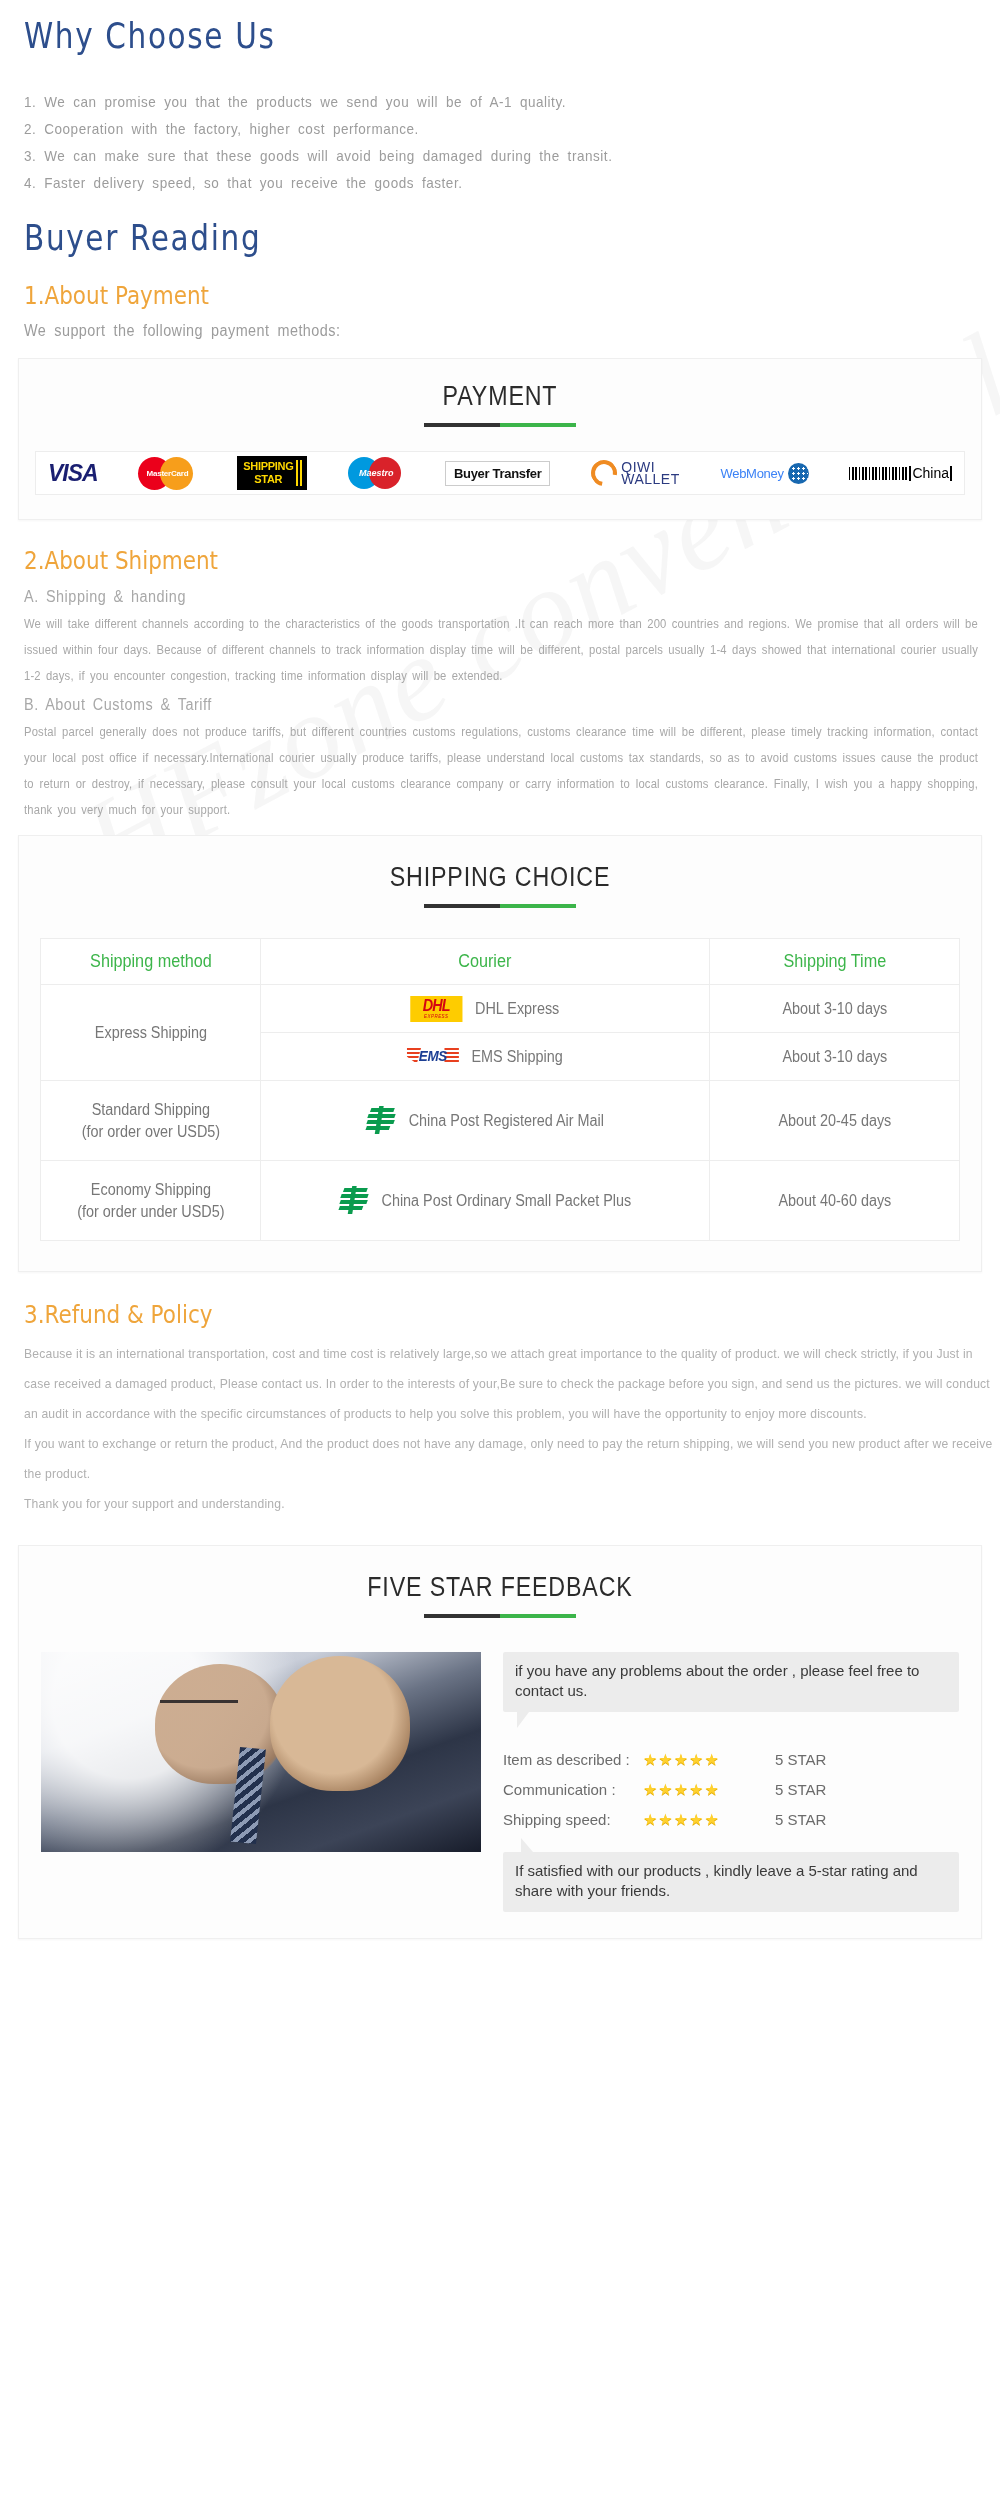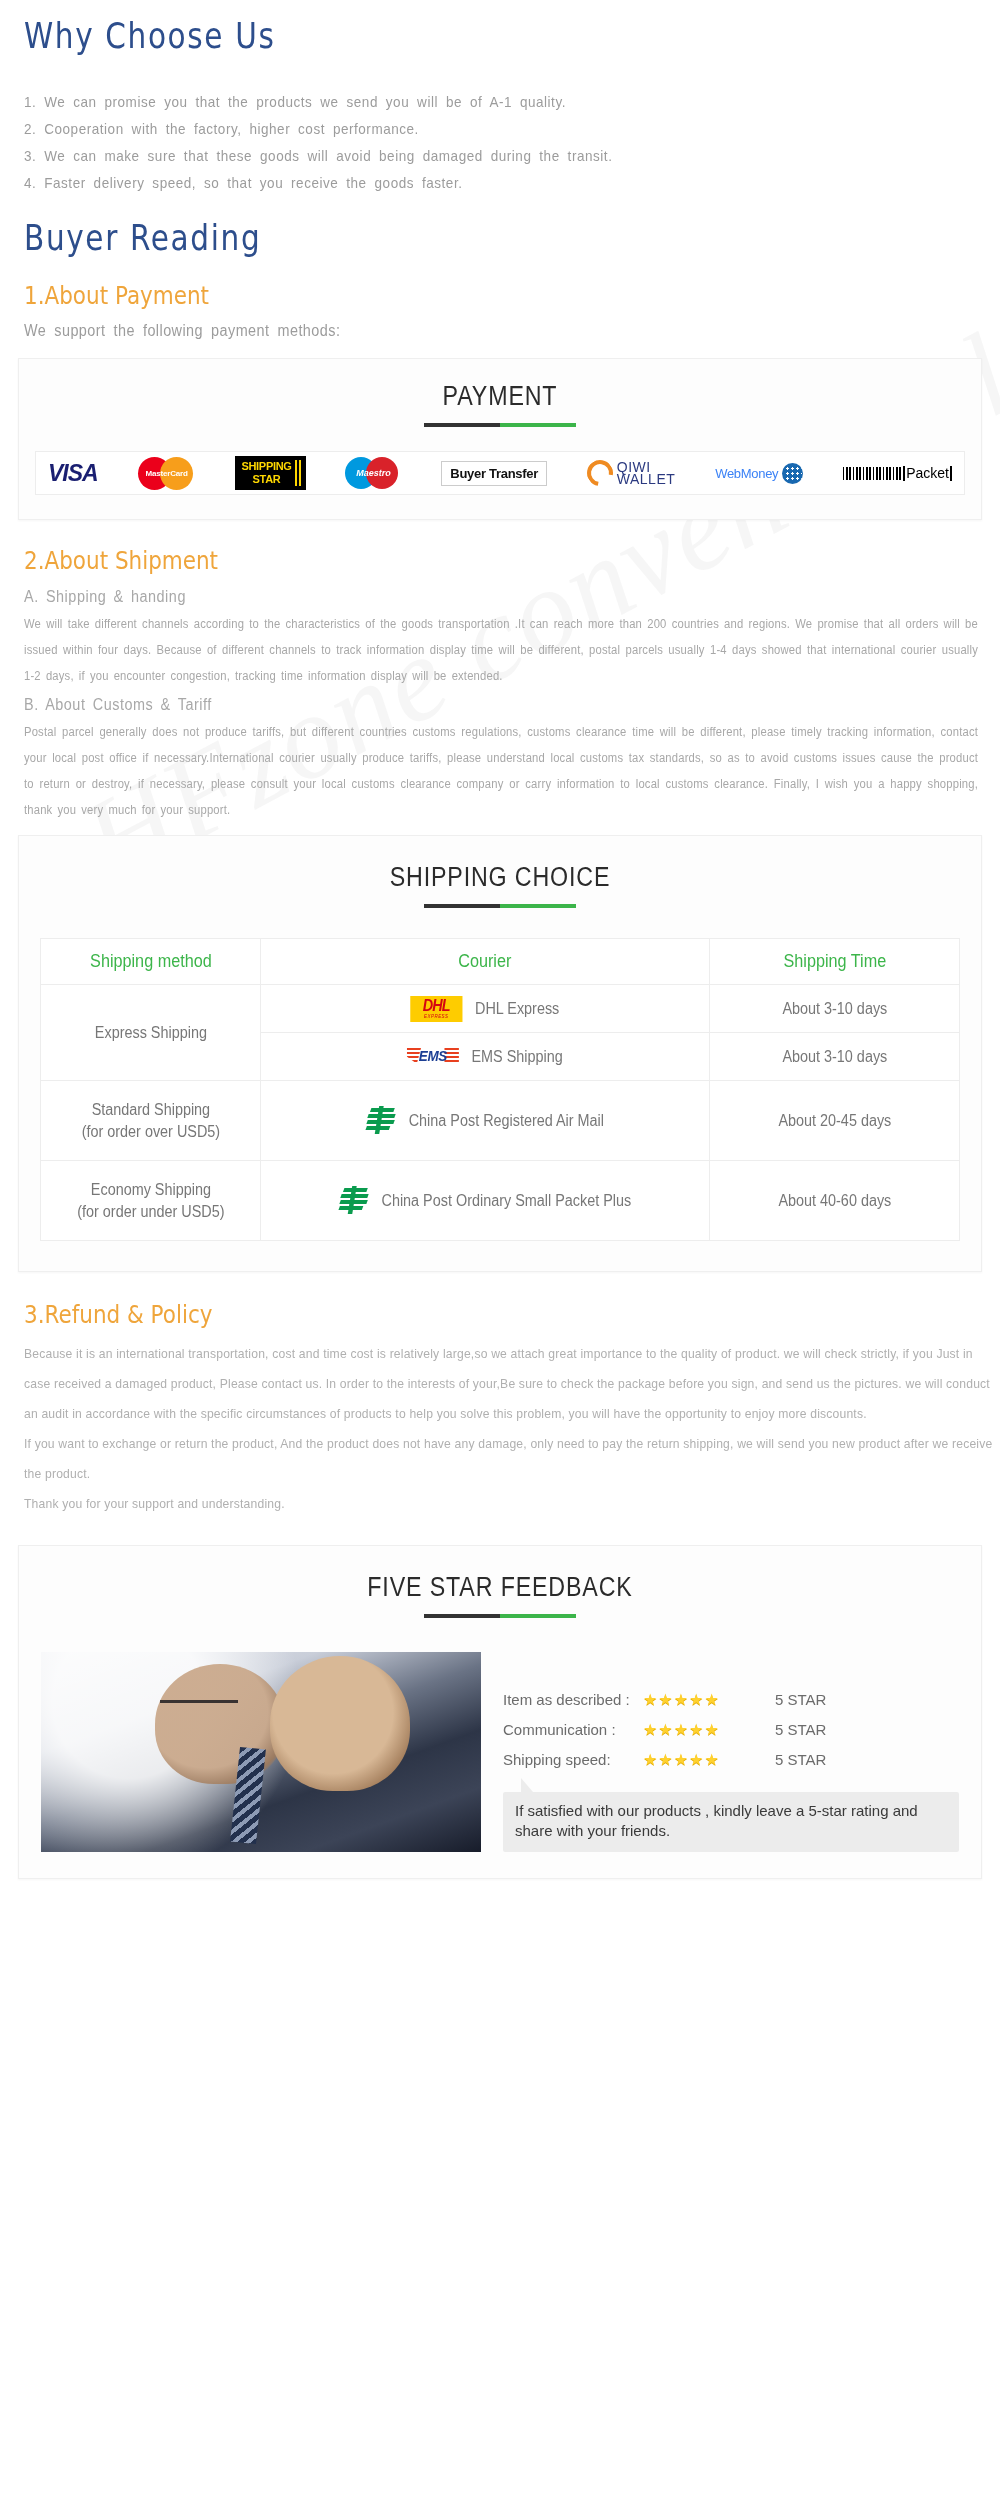--- a/index.html
+++ b/index.html
@@ -404,21 +404,21 @@
       <div class="pay-logo qiwi">
         <span class="q"></span>
         <span class="t"><span>QIWI</span><br><span>WALLET</span></span>
       </div>
       <div class="pay-logo wm">
         <span class="t">WebMoney</span>
           <span class="ball"></span>
       </div>
       <div class="pay-logo boleto">
         <span class="bars" style="display:block;"></span>
-        <span class="t" style="display:block;">Packet</span>
+        <span class="t" style="display:block;">China</span>
       </div>
     </div>
   </div>
 
   <h2 class="orange-heading" style="margin-top:26px;">2.About Shipment</h2>
 
   <div class="sub-head" style="margin-top:8px;">A. Shipping &amp; handing</div>
   <div class="para">We will take different channels according to the characteristics of the goods transportation .It can reach more than 200 countries and regions. We promise that all orders will be issued within four days. Because of different channels to track information display time will be different, postal parcels usually 1-4 days showed that international courier usually 1-2 days, if you encounter congestion, tracking time information display will be extended.</div>
 
   <div class="sub-head" style="margin-top:2px;">B. About Customs &amp; Tariff</div>
@@ -521,20 +521,21 @@
         <i class="dark"></i>
         <i class="green"></i>
       </div>
 
     <div class="fb-body">
       <div class="fb-photo">
         <span class="glasses"></span>
         <span class="tie"></span>
       </div>
       <div class="fb-right">
+        <div class="bubble top">if you have any problems about the order , please feel free to contact us.</div>
 
         <div class="rating-rows">
           <div class="rating-row">
             <span class="rating-label">Item as described :</span>
             <span class="stars">★★★★★</span>
             <span class="rating-value">5 STAR</span>
           </div>
           <div class="rating-row">
             <span class="rating-label">Communication :</span>
             <span class="stars">★★★★★</span>

